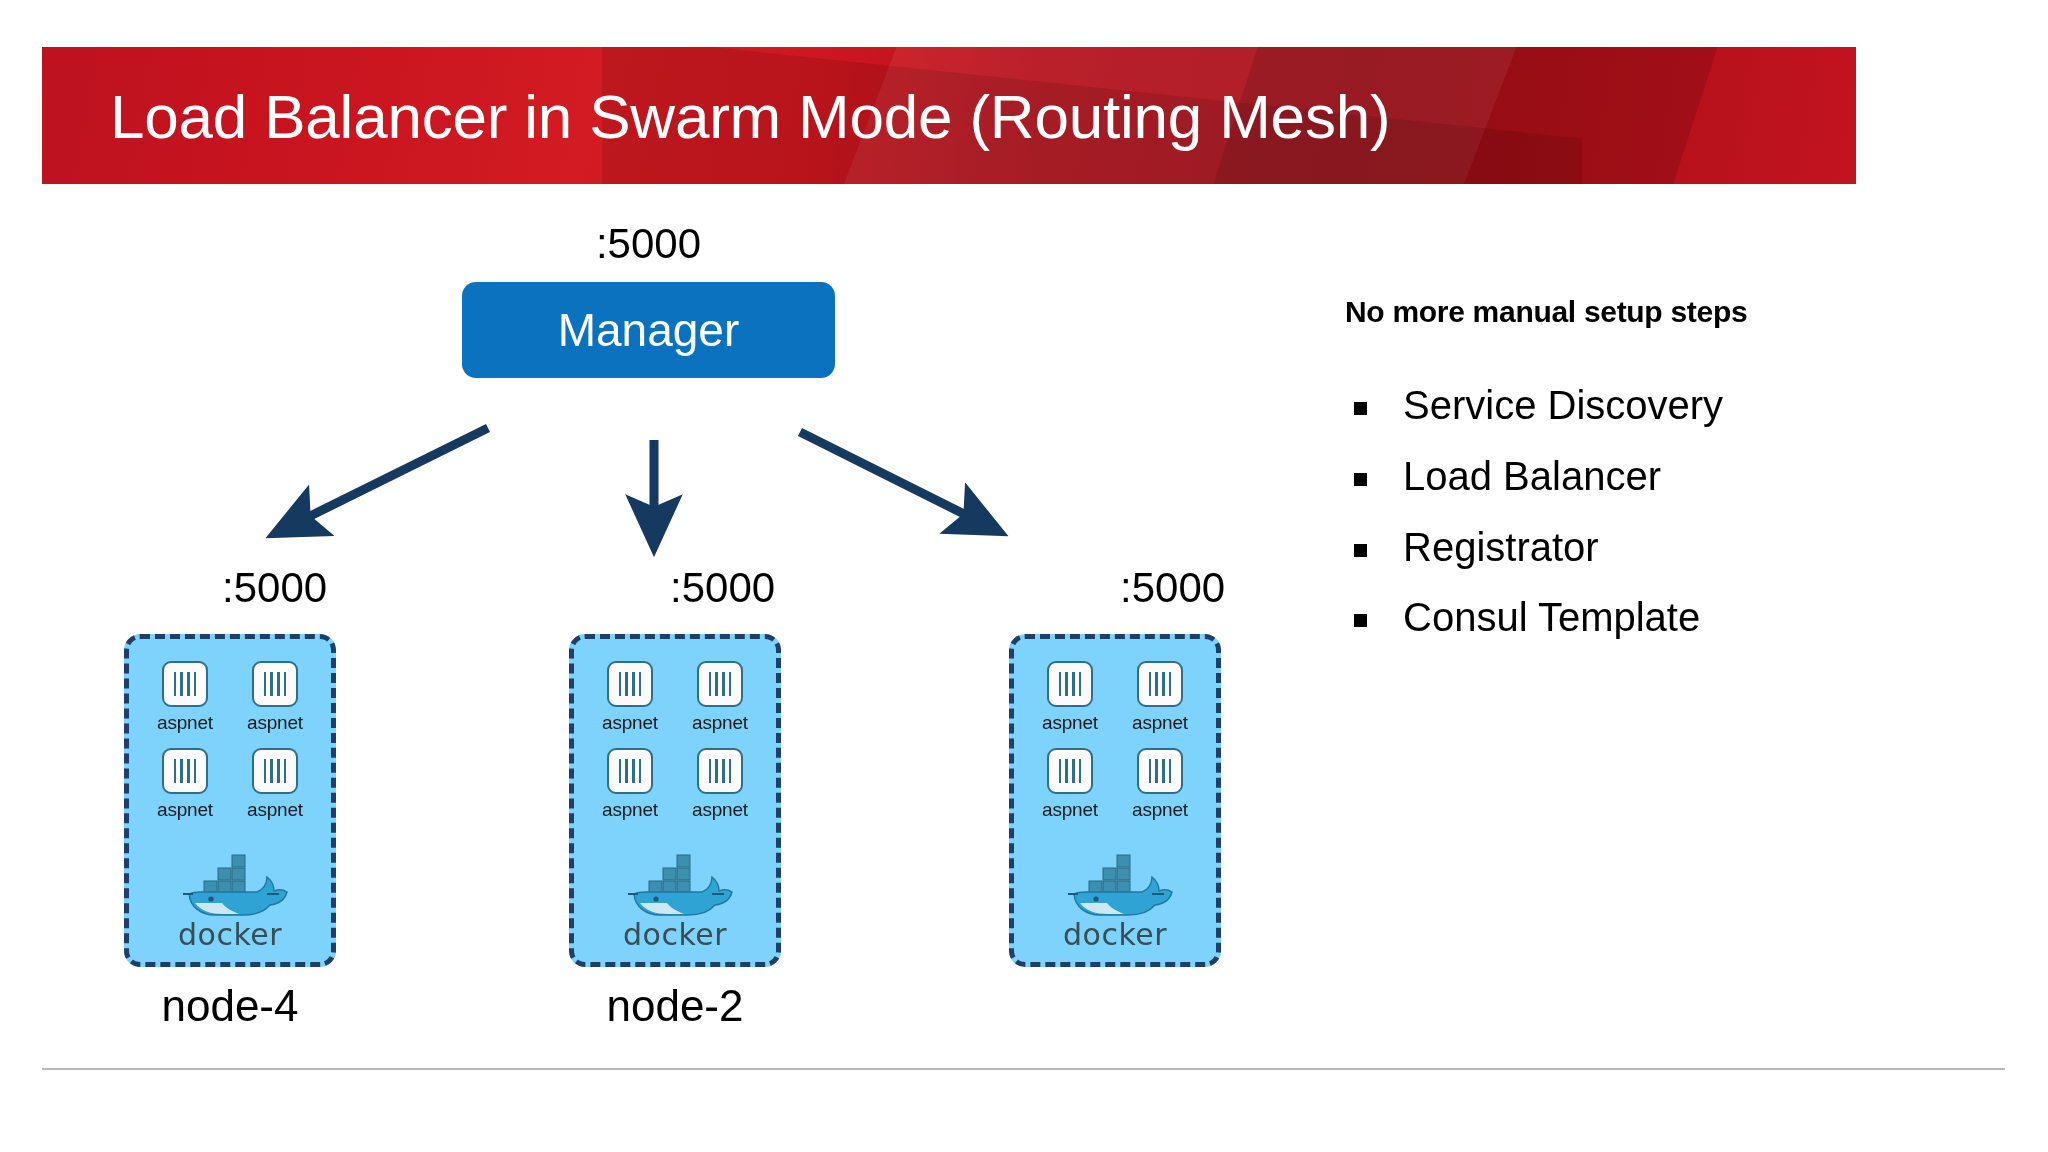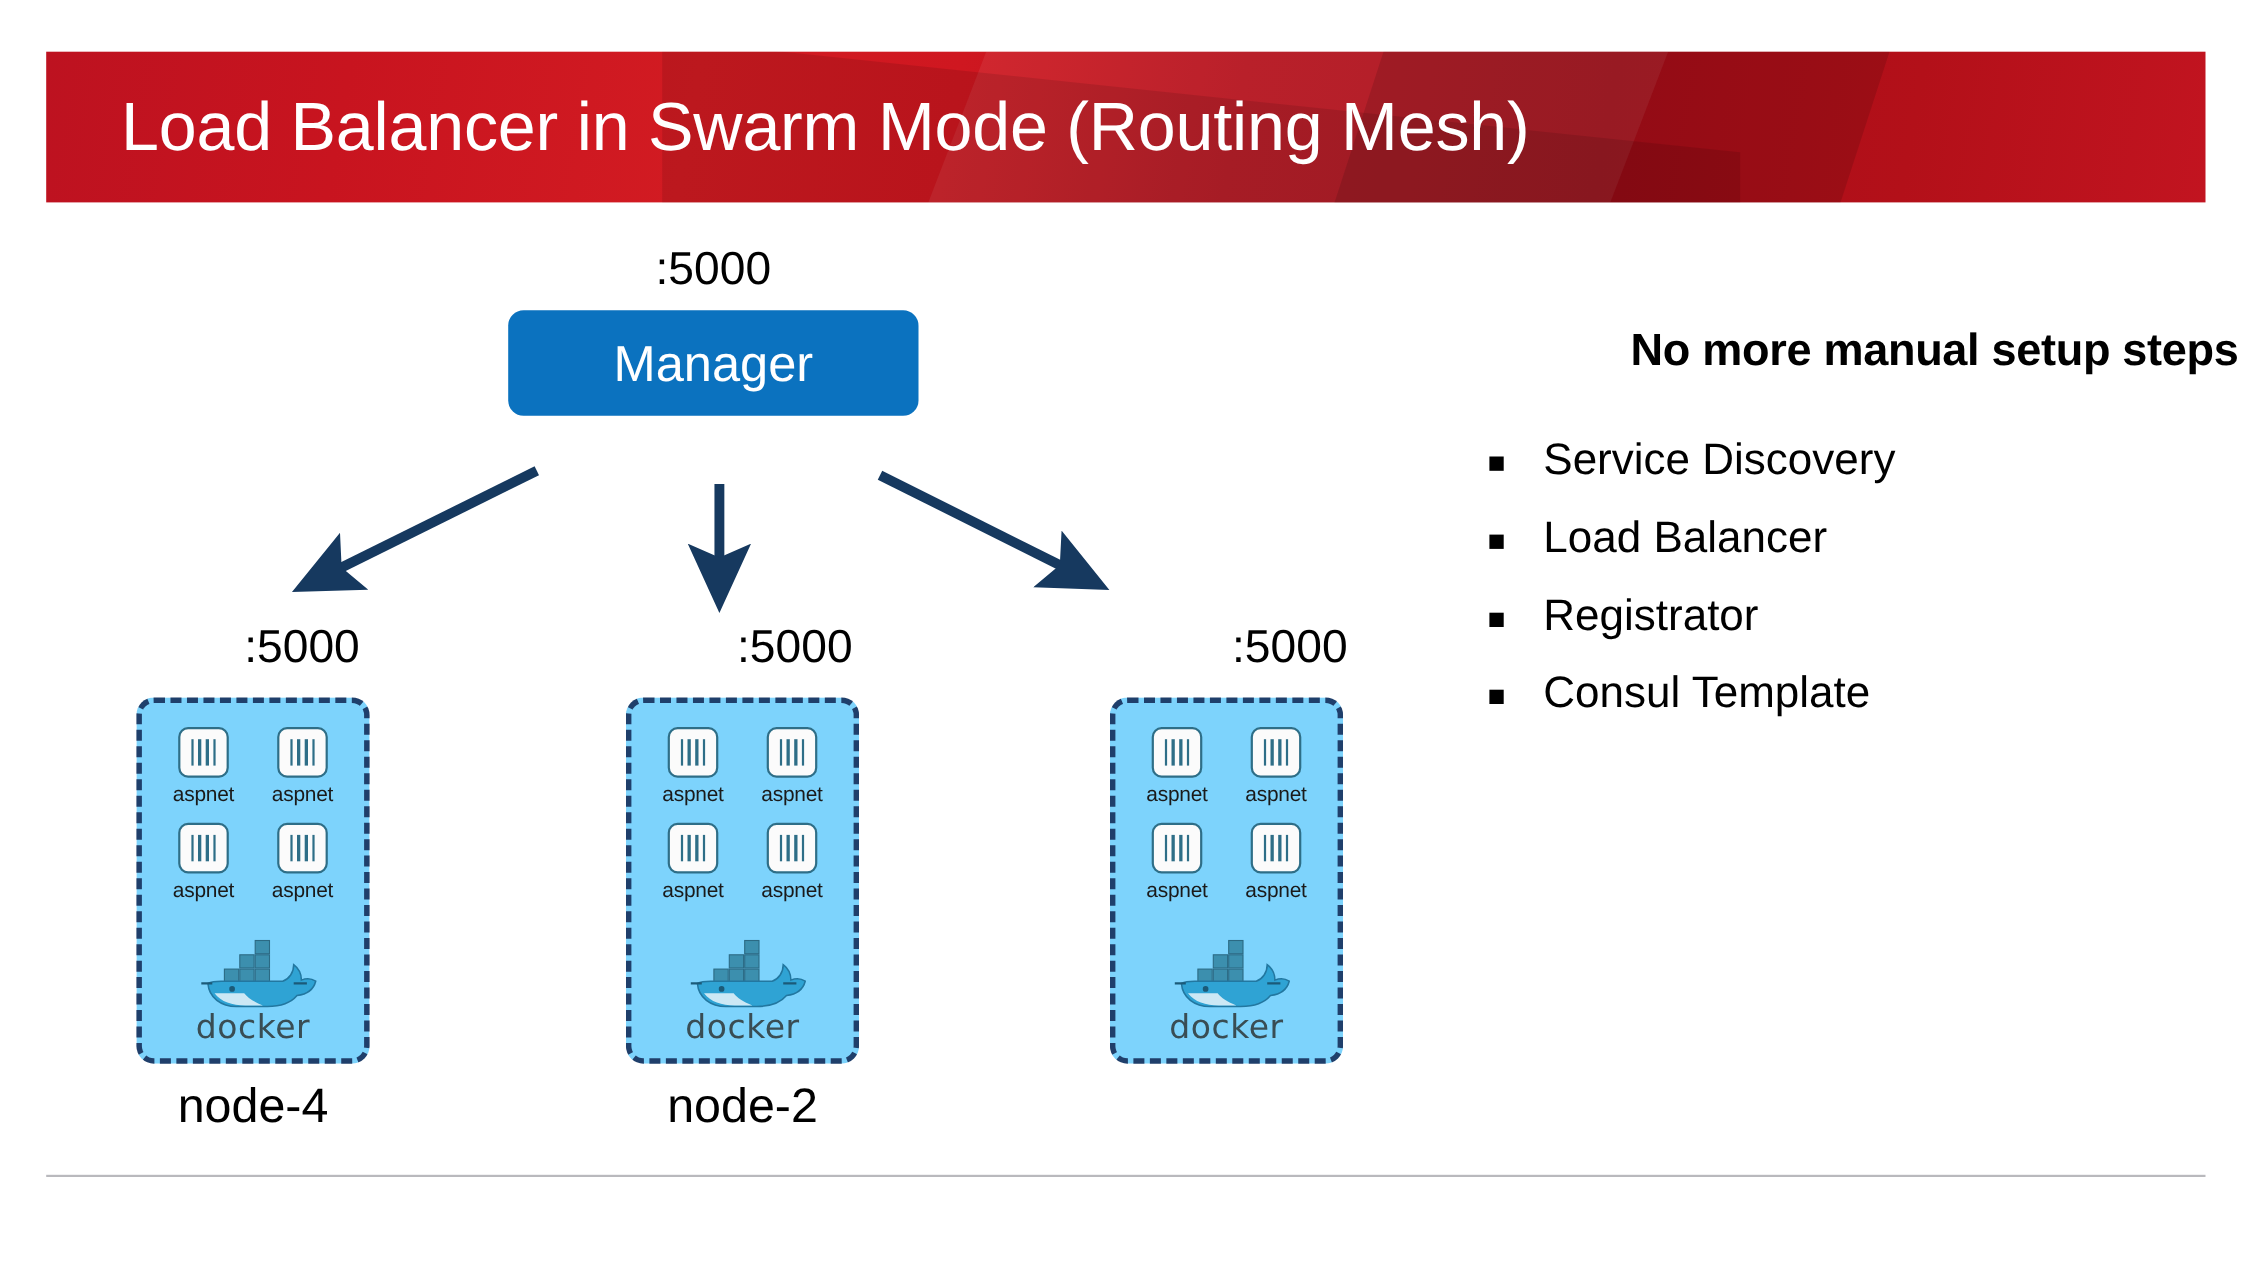--- a/index.html
+++ b/index.html
@@ -12,21 +12,21 @@
   #slide {
     position: relative;
     width: 2048px; height: 1152px;
     background: #ffffff;
   }
 
   
   #title-bar {
     position: absolute;
     left: 42px; top: 47px;
-    width: 1963px; height: 137px;
+    width: 1814px; height: 137px;
     background: linear-gradient(100deg,
         #bd1220 0%, #c8141f 14%, #d21b22 30%,
         #cf1720 42%, #b4101a 55%, #a80d18 72%,
         #b31019 86%, #c21420 100%);
     overflow: hidden;
   }
   #title-bar .sheen-a {
     position: absolute; top: -60px; left: 820px;
     width: 620px; height: 300px;
     background: rgba(255,255,255,0.07);
@@ -174,25 +174,24 @@
     color: #000000;
   }
 
   
   #right-panel {
     position: absolute;
     left: 1345px; top: 295px;
     width: 690px;
   }
   #panel-heading {
-    font-size: 41px;
+    font-size: 30px;
     font-weight: 700;
     color: #000000;
     letter-spacing: -0.3px;
-    text-align: right;
   }
   #panel-list {
     margin-top: 54px;
     list-style: none;
   }
   #panel-list li {
     position: relative;
     padding-left: 58px;
     font-size: 40px;
     color: #000000;

